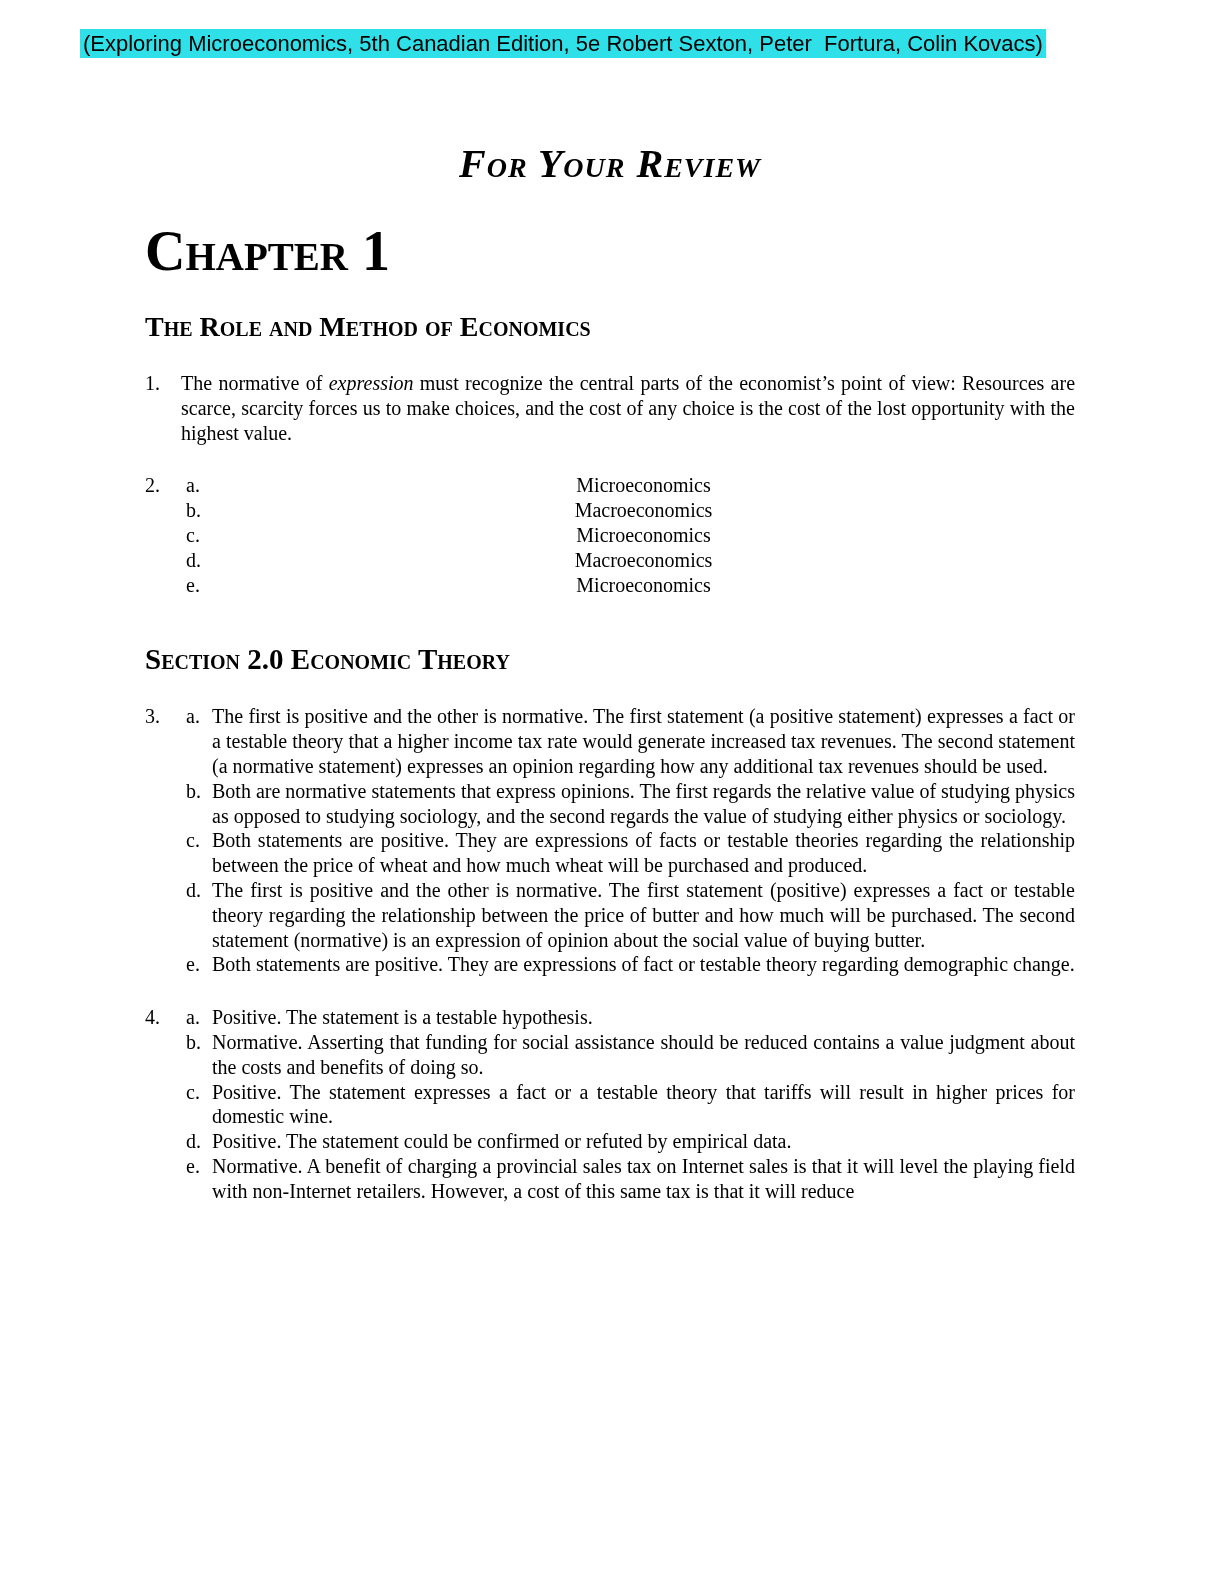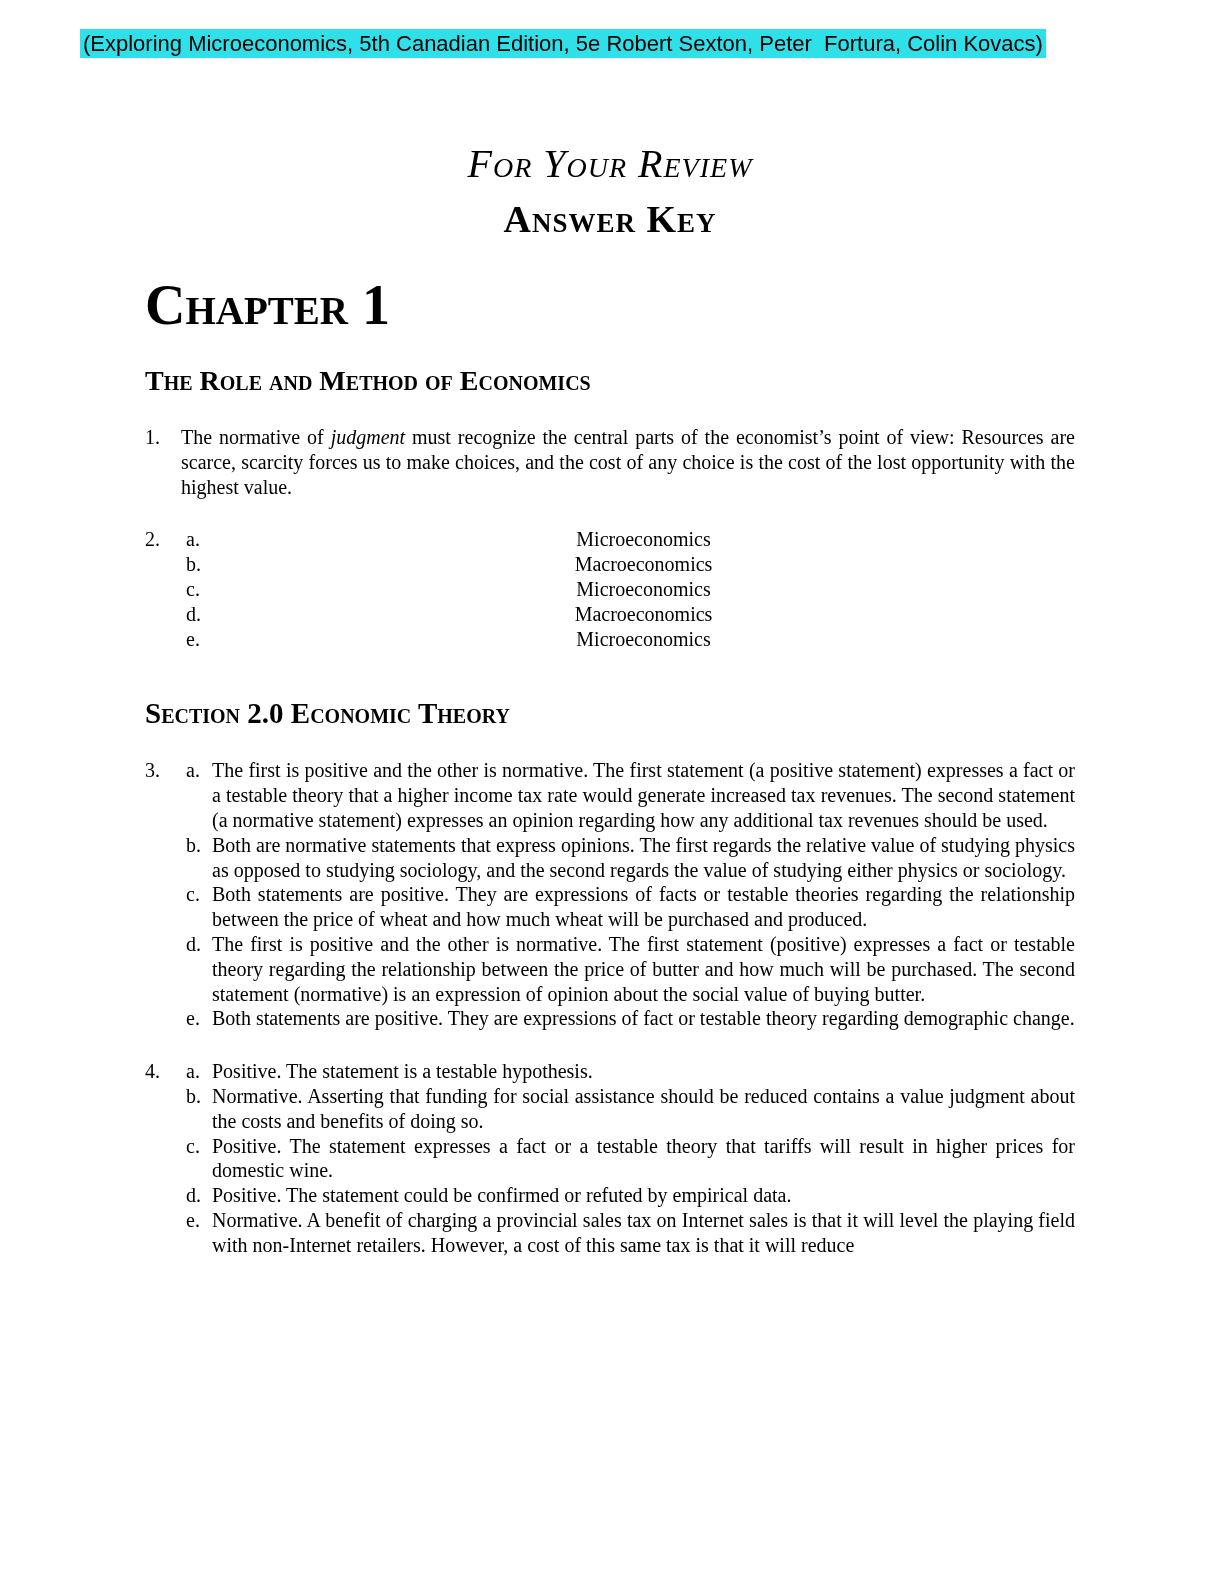--- a/index.html
+++ b/index.html
@@ -23,21 +23,21 @@
   }
   .citation .hl {
     background: #2fe0e8;
     padding: 2px 3px;
     white-space: pre;
   }
   .review-title {
     padding-top: 140px;
     text-align: center;
     font-size: 40px;
-    font-weight: normal;
+    font-weight: bold;
     font-style: italic;
     font-variant: small-caps;
     letter-spacing: 1px;
   }
   .answer-key {
     text-align: center;
     font-size: 38px;
     font-weight: bold;
     font-variant: small-caps;
     margin-top: 10px;
@@ -80,29 +80,28 @@
 </head>
 <body>
 
 <div class="page">
 
   <div class="citation">
     <span class="hl">(Exploring Microeconomics, 5th Canadian Edition, 5e Robert Sexton, Peter  Fortura, Colin Kovacs)</span>
   </div>
 
   <h1 class="review-title">For Your Review</h1>
-  <h2 class="answer-key">Answer Key</h2>
 
   <h2 class="chapter-heading">Chapter 1</h2>
   <h2 class="chapter-title">The Role and Method of Economics</h2>
 
 
   <div class="qitem">
     <div class="qnum">1.</div>
-    <div class="qbody justify"><span>The normative of </span><em class="term">judgment</em><span> must recognize the central parts of the economist’s point of view: Resources are scarce, scarcity forces us to make choices, and the cost of any choice is the cost of the lost opportunity with the highest value.</span></div>
+    <div class="qbody justify"><span>The normative of </span><em class="term">expression</em><span> must recognize the central parts of the economist’s point of view: Resources are scarce, scarcity forces us to make choices, and the cost of any choice is the cost of the lost opportunity with the highest value.</span></div>
   </div>
 
   <div class="qitem">
     <div class="qnum">2.</div>
     <div class="qbody">
       <div class="subitem">
         <span class="sublabel">a.</span>
         <span class="subtext plain">Microeconomics</span>
       </div>
       <div class="subitem">

